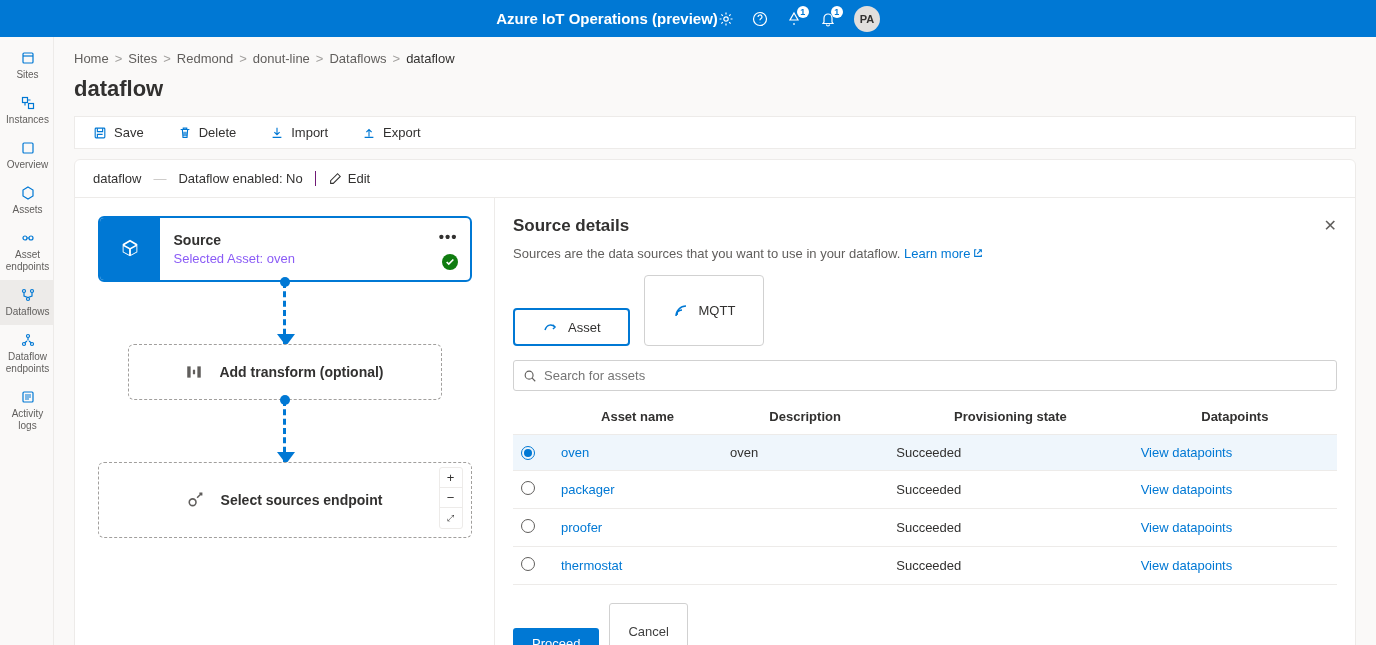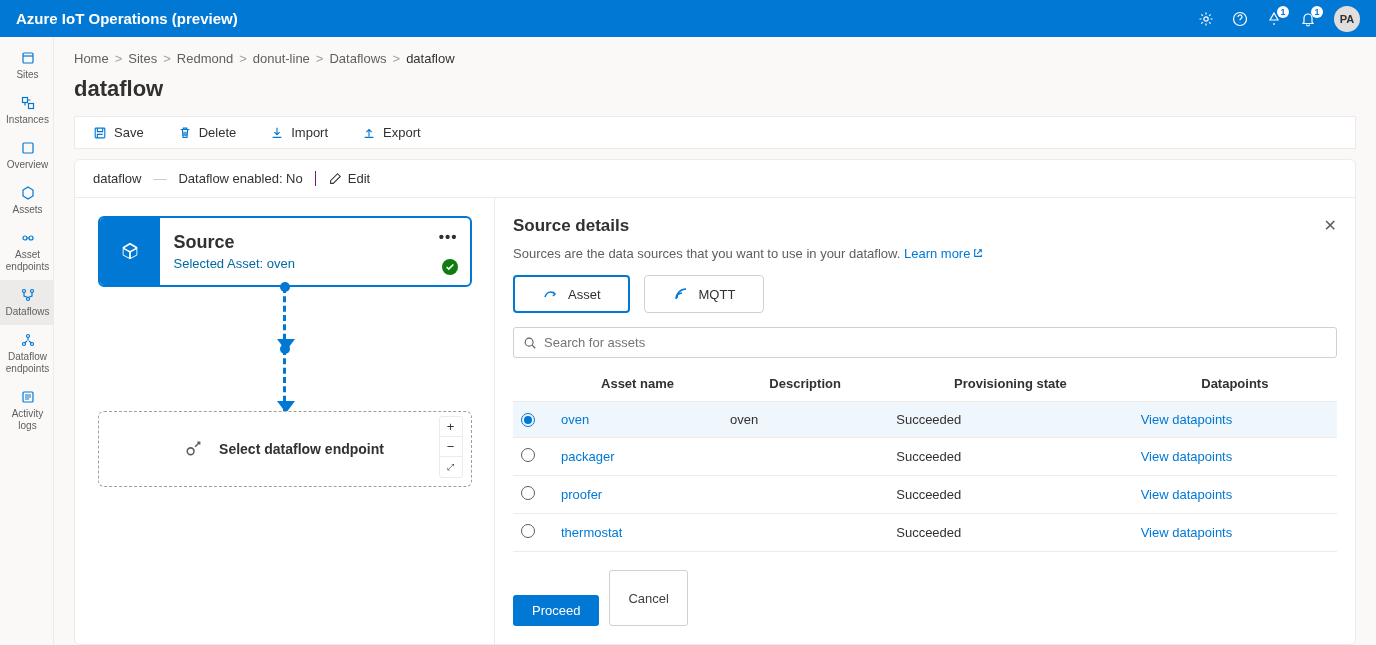--- a/index.html
+++ b/index.html
@@ -1,18 +1,18 @@
 <!DOCTYPE html>
 <html><head>
 <meta charset="utf-8">
 <style>
 * { box-sizing: border-box; margin: 0; padding: 0; }
 body { font-family: "Segoe UI", -apple-system, sans-serif; font-size: 13px; color: #323130; background: #faf9f8; overflow: hidden; }
 .app { display: flex; flex-direction: column; height: 645px; width: 1376px; }
-.topbar { background: #0078d4; color: #fff; height: 37px; display: flex; align-items: center; padding: 0 16px; justify-content: space-between; }
+.topbar { background: #0078d4; color: #fff; height: 37px; display: flex; align-items: center; padding: 0 16px; justify-content: center; }
 .topbar-title { font-size: 15px; font-weight: 600; }
 .topbar-right { display: flex; align-items: center; gap: 18px; }
 .topbar-icon { width: 16px; height: 16px; display: flex; align-items: center; justify-content: center; cursor: pointer; position: relative; }
 .badge { position: absolute; top: -5px; right: -7px; background: #fff; color: #0078d4; border-radius: 8px; font-size: 9px; width: 12px; height: 12px; display: flex; align-items: center; justify-content: center; font-weight: 600; }
 .avatar { width: 26px; height: 26px; border-radius: 50%; background: #e1dfdd; color: #323130; display: flex; align-items: center; justify-content: center; font-size: 11px; font-weight: 600; cursor: pointer; }
 .shell { display: flex; flex: 1; overflow: hidden; }
 .sidebar { width: 54px; background: #faf9f8; border-right: 1px solid #edebe9; display: flex; flex-direction: column; padding-top: 6px; }
 .side-item { display: flex; flex-direction: column; align-items: center; padding: 7px 2px; font-size: 10px; color: #605e5c; cursor: pointer; text-align: center; line-height: 1.2; border-left: 2px solid transparent;}
 .side-item svg { width: 16px; height: 16px; margin-bottom: 3px; }
 .side-item.active { background: #edebe9; }
@@ -30,22 +30,22 @@
 .status-sep { color: #c8c6c4; }
 .edit-group { display: flex; align-items: center; gap: 6px; cursor: pointer; border-left: 1px solid #701a75; padding-left: 12px;}
 .edit-group svg { width: 14px; height: 14px; }
 .content { display: flex; }
 .canvas { flex: 0 0 420px; padding: 18px; border-right: 1px solid #edebe9; position: relative; }
 .flow { display: flex; flex-direction: column; align-items: center; gap: 0; position: relative; }
 .source-card { width: 374px; border: 2px solid #0078d4; border-radius: 6px; display: flex; overflow: hidden; background: #fff; position: relative; }
 .source-left { width: 60px; background: #0078d4; display: flex; align-items: center; justify-content: center; }
 .source-left svg { width: 22px; height: 22px; color: #fff; }
 .source-body { flex: 1; padding: 14px 14px; position: relative; }
-.source-body h4 { font-size: 18px; font-weight: 600; margin-bottom: 3px; }
-.source-body p { font-size: 13px; color: #0369a1; }
+.source-body h4 { font-size: 14px; font-weight: 600; margin-bottom: 3px; }
+.source-body p { font-size: 13px; color: #8b5cf6; }
 .dots { position: absolute; top: 10px; right: 12px; cursor: pointer; font-size: 15px; letter-spacing: 1px; font-weight: 700;}
 .check { position: absolute; bottom: 10px; right: 12px; width: 16px; height: 16px; background: #107c10; border-radius: 50%; display: flex; align-items: center; justify-content: center; }
 .check svg { width: 10px; height: 10px; color: #fff; }
 .connector { width: 0; border-left: 3px dashed #0078d4; height: 62px; position: relative; }
 .dot-node { width: 10px; height: 10px; background: #0078d4; border-radius: 50%; position: absolute; left: -6px; }
 .dot-top { top: -5px; }
 .arrow-head { position: absolute; bottom: -2px; left: -9px; width: 0; height: 0; border-left: 9px solid transparent; border-right: 9px solid transparent; border-top: 12px solid #0078d4; }
 .dashed-card { width: 314px; border: 1px dashed #a19f9d; border-radius: 6px; padding: 18px 14px; display: flex; align-items: center; gap: 16px; justify-content: center; background: #fff; position: relative; cursor: pointer;}
 .dashed-card svg { width: 18px; height: 18px; color: #605e5c; }
 .dashed-card.endpoint { width: 374px; padding: 28px 14px; }
@@ -54,21 +54,21 @@
 .zoom-btn:last-child { border-bottom: none; font-size: 9px;}
 .details { flex: 1; padding: 18px 18px 0 18px; position: relative; display: flex; flex-direction: column; }
 .details-head { display: flex; justify-content: space-between; align-items: flex-start; }
 .details h3 { font-size: 17px; font-weight: 600; margin-bottom: 10px; }
 .close-btn { cursor: pointer; font-size: 16px; color: #605e5c; }
 .details-desc { font-size: 13px; color: #605e5c; margin-bottom: 14px; }
 .details-desc a { color: #0078d4; text-decoration: none; cursor: pointer; }
 .ext-icon { display: inline-block; width: 10px; height: 10px; margin-left: 3px; vertical-align: baseline; }
 .type-tabs { display: flex; gap: 14px; margin-bottom: 14px; }
 .type-tab { border: 1px solid #d1d1d1; border-radius: 4px; padding: 10px 28px; display: flex; align-items: center; gap: 10px; cursor: pointer; font-size: 13px; background: #fff;}
-.type-tab.active { border: 2px solid #0078d4; padding: 9px 27px;}
+.type-tab.active { border: 2px solid #0078d4; padding: 9px 27px; margin-top: 33px;}
 .type-tab svg { width: 16px; height: 16px; color: #0078d4; }
 .search-wrap { position: relative; margin-bottom: 8px; }
 .search-wrap svg { position: absolute; left: 10px; top: 50%; transform: translateY(-50%); width: 14px; height: 14px; color: #605e5c; }
 .search-input { width: 100%; border: 1px solid #d1d1d1; border-radius: 3px; padding: 7px 10px 7px 30px; font-size: 13px; outline: none; }
 .table { width: 100%; border-collapse: collapse; }
 .table th { text-align: center; font-weight: 600; font-size: 13px; padding: 10px 8px; border-bottom: 1px solid #edebe9; color: #323130; }
 .table td { padding: 10px 8px; border-bottom: 1px solid #edebe9; font-size: 13px; }
 .table tr.selected td { background: #eff6fc; }
 .radio { width: 14px; height: 14px; border: 1px solid #605e5c; border-radius: 50%; display: inline-flex; align-items: center; justify-content: center; cursor: pointer;}
 .radio.on { border-color: #0078d4; }
@@ -254,30 +254,38 @@
                       <svg viewBox="0 0 12 12" fill="none" stroke="currentColor" stroke-width="2">
                         <path d="M2 6l2.5 2.5L10 3"></path>
                       </svg>
                     </div>
                 </div>
               </div>
               <div class="connector">
                   <div class="dot-node dot-top"></div>
                   <div class="arrow-head"></div>
                 </div>
+              <div class="dashed-card">
+                <svg viewBox="0 0 16 16" fill="currentColor">
+                    <rect x="2" y="3" width="3" height="10"></rect>
+                    <rect x="11" y="3" width="3" height="10"></rect>
+                    <path d="M7 6h2v4H7z"></path>
+                  </svg>
+                <span class="title">Add transform (optional)</span>
+              </div>
               <div class="connector">
                   <div class="dot-node dot-top"></div>
                   <div class="arrow-head"></div>
                 </div>
               <div class="dashed-card endpoint">
                 <svg viewBox="0 0 16 16" fill="none" stroke="currentColor" stroke-width="1.4">
                     <circle cx="5" cy="10" r="3"></circle>
                     <path d="M9 6l4-4M11 2h2v2"></path>
                   </svg>
-                <span class="title">Select dataflow endpoint</span>
+                <span class="title">Select sources endpoint</span>
                 <div class="zoom-controls">
                   <div class="zoom-btn">+</div>
                   <div class="zoom-btn">−</div>
                   <div class="zoom-btn">⤢</div>
                 </div>
               </div>
             </div>
           </div>
 
           <div class="details">

